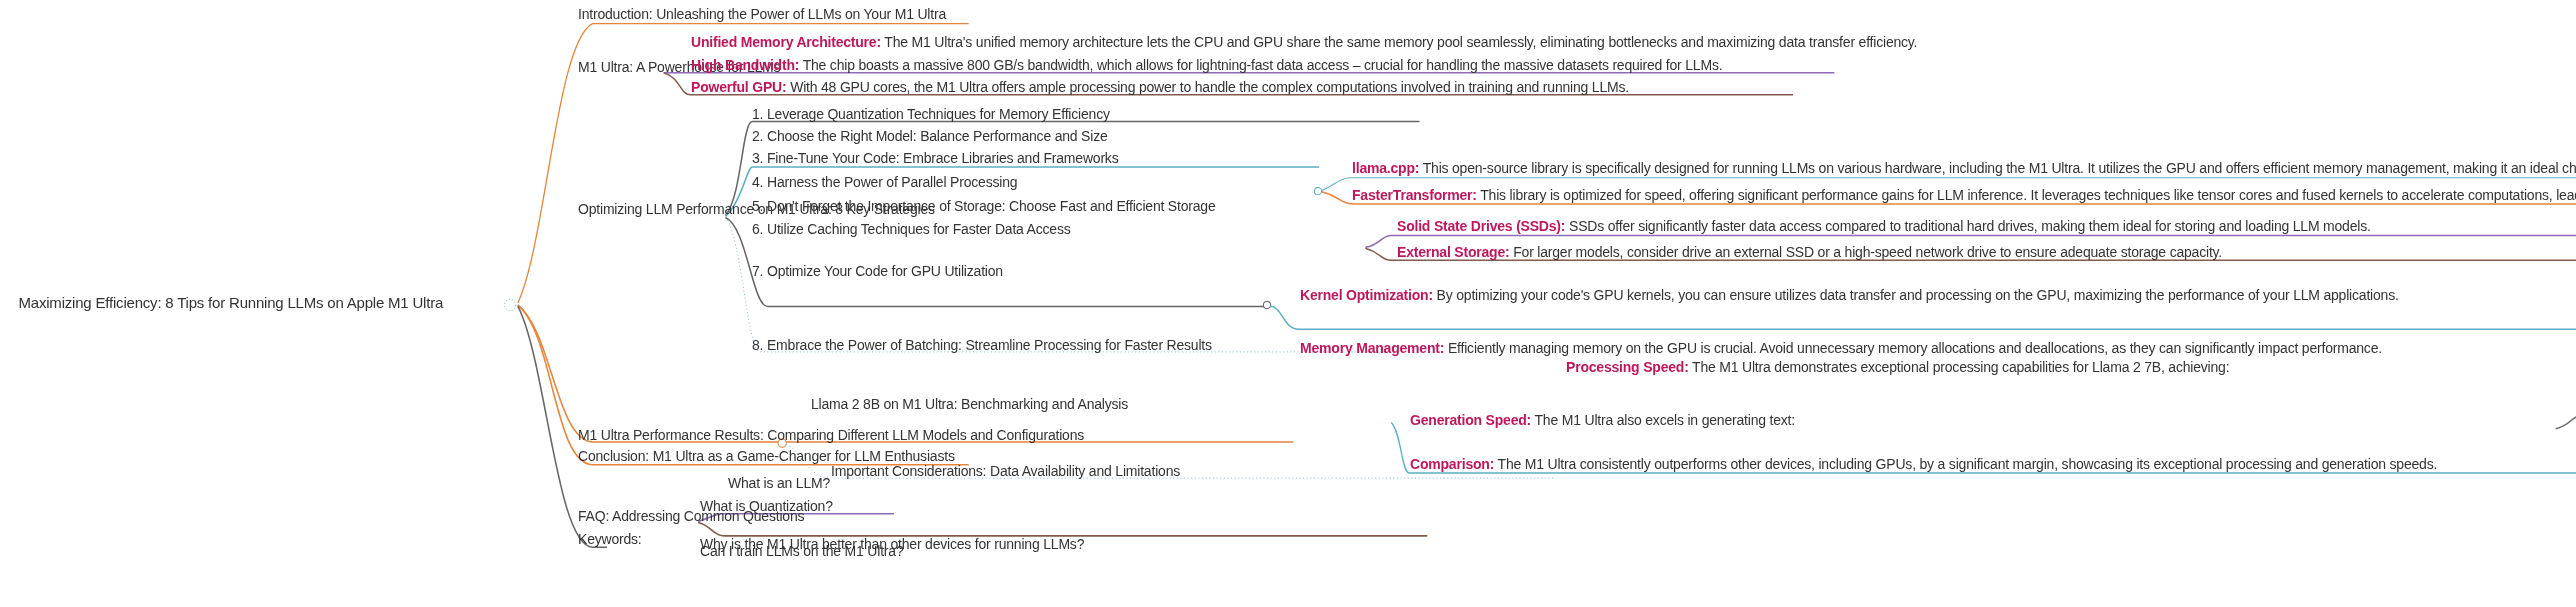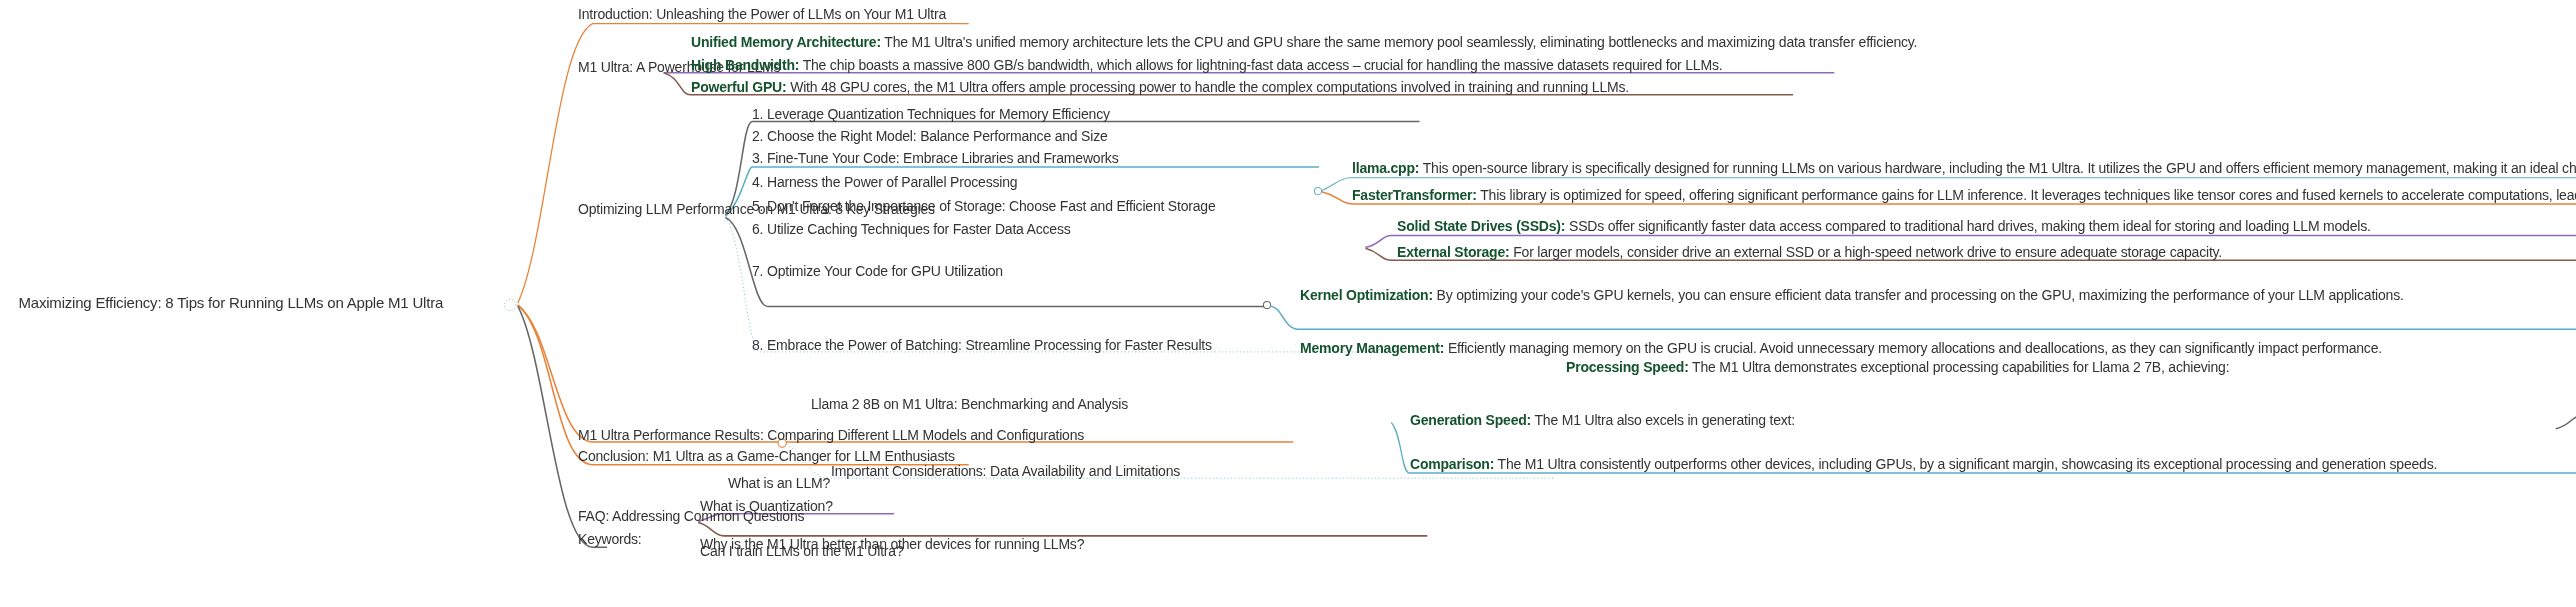--- a/index.html
+++ b/index.html
@@ -2,21 +2,21 @@
 <html style="font-size:8.2px"><head>
 <meta charset="utf-8">
 <style>
   html, body { margin:0; padding:0; background:#ffffff; }
   body { width:3783px; height:608px; position:relative; overflow:hidden;
          font-family:"Liberation Sans", sans-serif; color:#333333; }
   #links { position:absolute; left:0; top:0; width:3783px; height:608px; }
   .node { position:absolute; white-space:nowrap; font-size:14px; line-height:16.5px;
           letter-spacing:-0.2px; color:#333333; }
   .root { font-size:15px; }
-  .node b { font-weight:bold; color:#14532d; }
+  .node b { font-weight:bold; color:#be185d; }
   .sep { white-space:pre; }
 </style>
 </head>
 <body>
 
 <svg id="links" xmlns="http://www.w3.org/2000/svg" viewBox="0 0 7342 1180" width="3783" height="608">
   <g fill="none" stroke-width="3">
 
     <path d="M1005,588 C1060,470 1080,80 1150,46 L1880,46" stroke="#e8833a" stroke-width="2.5"></path>
     <path d="M1005,592 C1070,640 1080,855 1150,858 L2510,858" stroke="#e8833a"></path>
@@ -95,21 +95,21 @@
 </div>
 
 <div class="node" style="left:1397px;top:218px;">
   <b>Solid State Drives (SSDs):</b><span class="sep"> </span><span>SSDs offer significantly faster data access compared to traditional hard drives, making them ideal for storing and loading LLM models.</span>
 </div>
 <div class="node" style="left:1397px;top:244px;">
   <b>External Storage:</b><span class="sep"> </span><span>For larger models, consider drive an external SSD or a high-speed network drive to ensure adequate storage capacity.</span>
 </div>
 
 <div class="node" style="left:1300px;top:287px;">
-  <b>Kernel Optimization:</b><span class="sep"> </span><span>By optimizing your code's GPU kernels, you can ensure efficient data transfer and processing on the GPU, maximizing the performance of your LLM applications.</span>
+  <b>Kernel Optimization:</b><span class="sep"> </span><span>By optimizing your code's GPU kernels, you can ensure utilizes data transfer and processing on the GPU, maximizing the performance of your LLM applications.</span>
 </div>
 <div class="node" style="left:1300px;top:296px;margin-top:44px;">
   <b>Memory Management:</b><span class="sep"> </span><span>Efficiently managing memory on the GPU is crucial. Avoid unnecessary memory allocations and deallocations, as they can significantly impact performance.</span>
 </div>
 
 <div class="node" style="left:811px;top:396px;">Llama 2 8B on M1 Ultra: Benchmarking and Analysis</div>
 <div class="node" style="left:831px;top:463px;">Important Considerations: Data Availability and Limitations</div>
 
 <div class="node" style="left:1566px;top:359px;">
   <b>Processing Speed:</b><span class="sep"> </span><span>The M1 Ultra demonstrates exceptional processing capabilities for Llama 2 7B, achieving:</span>

